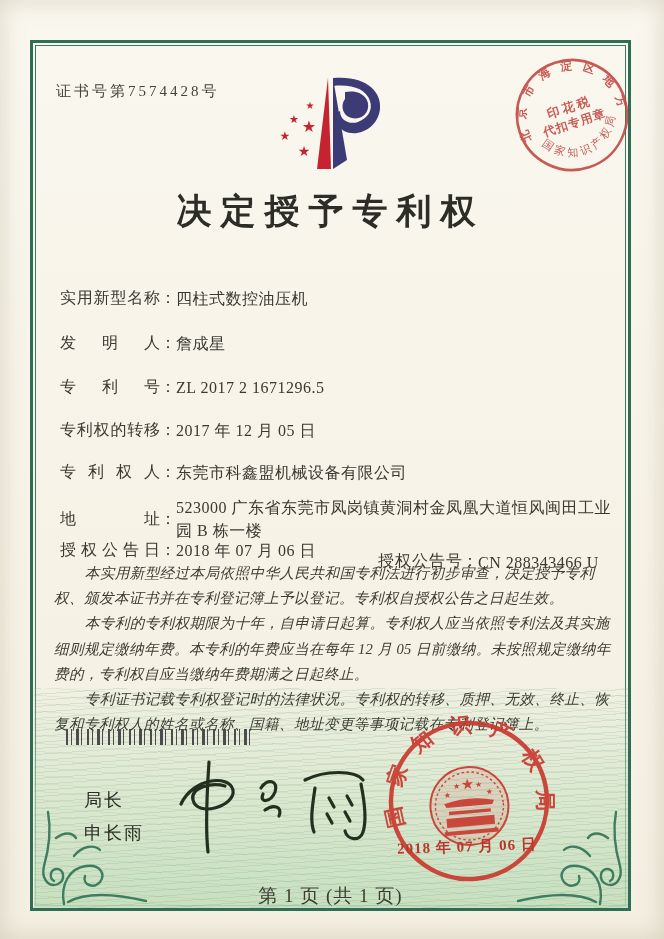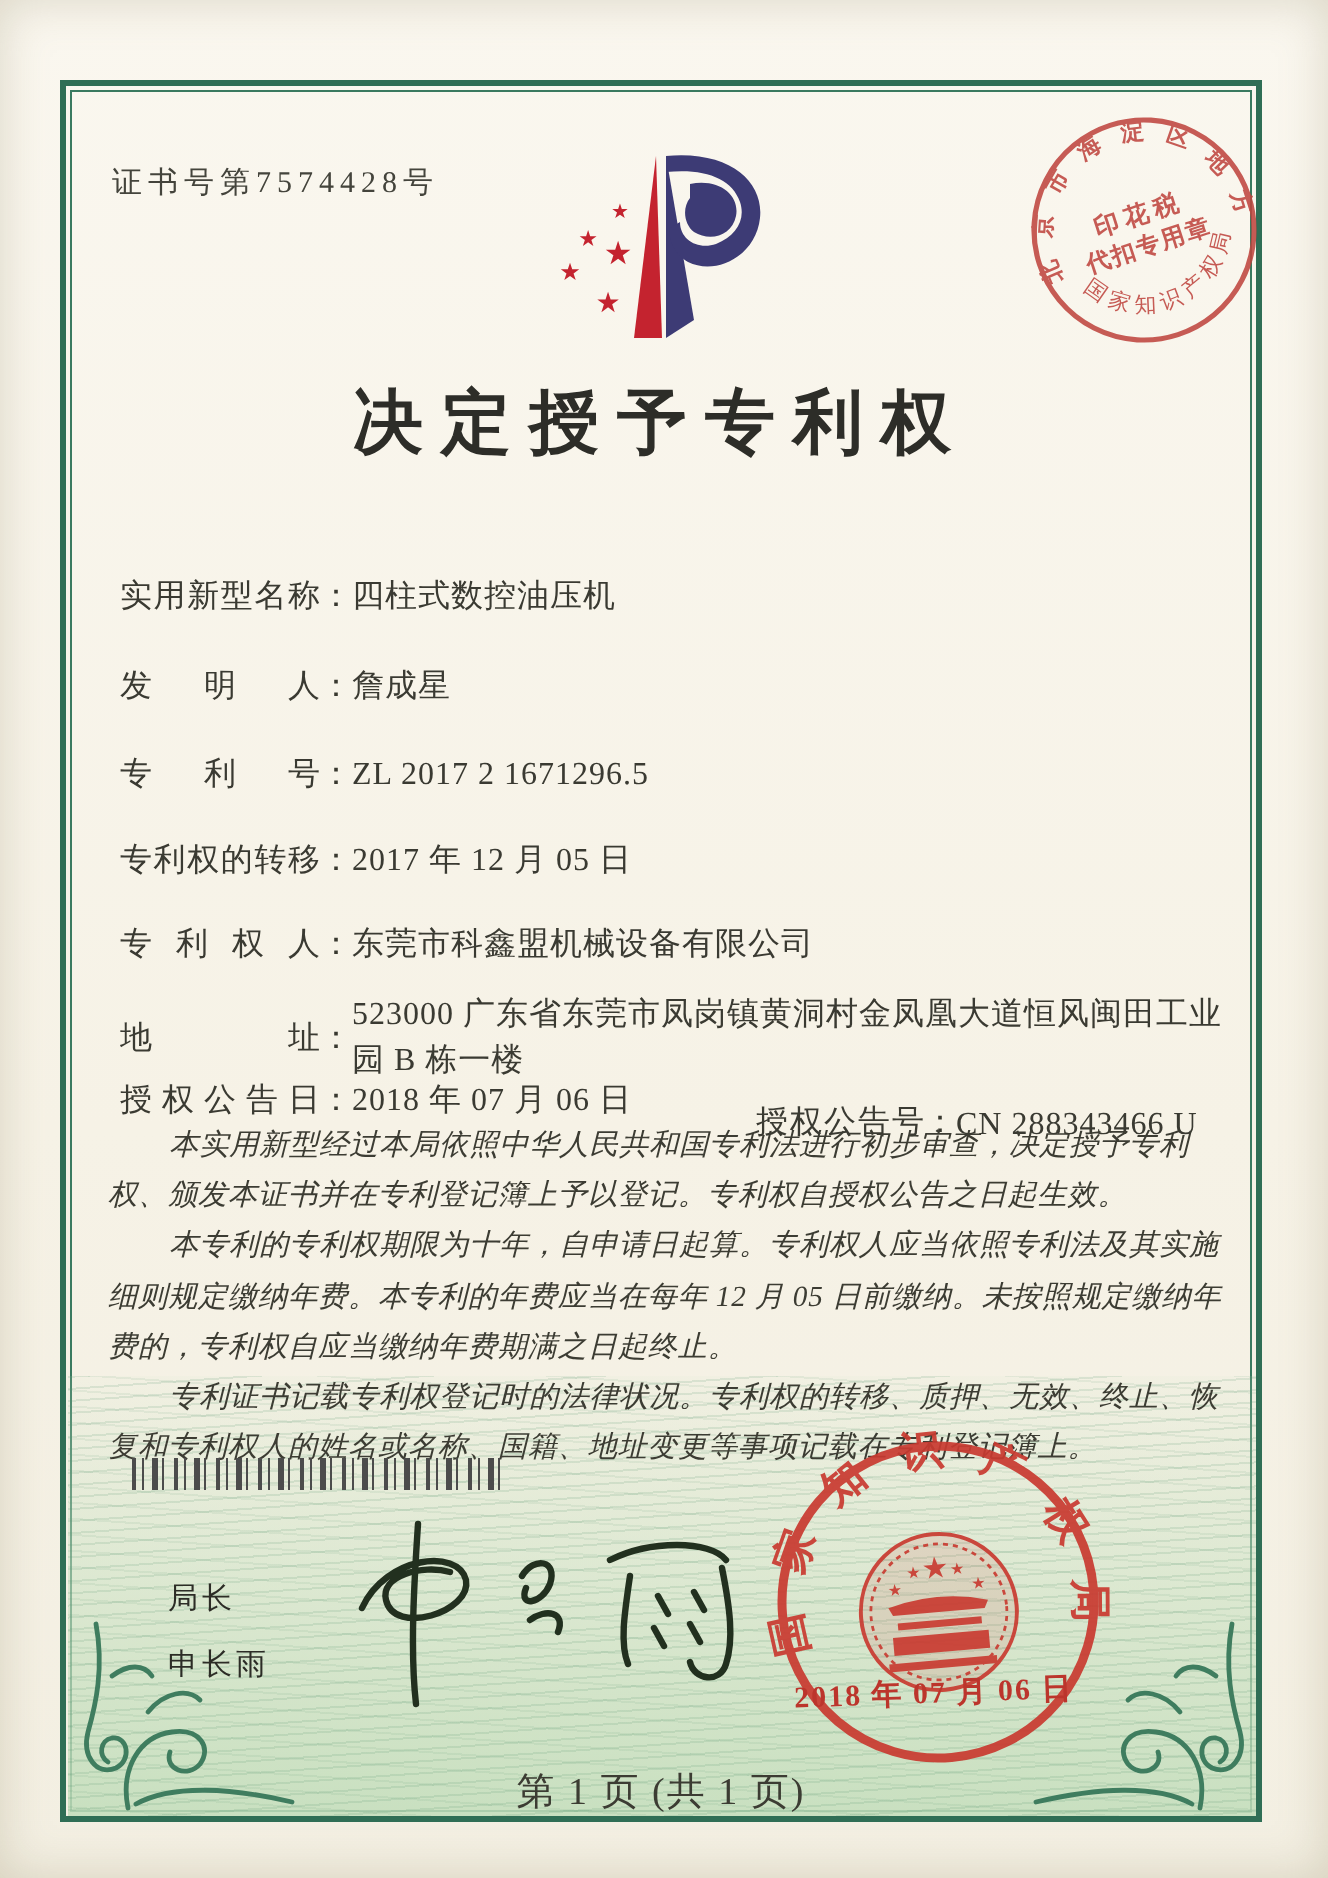--- a/index.html
+++ b/index.html
@@ -59,21 +59,21 @@
   .paragraphs p { text-indent:2.1em; }
   .barcode {
     position:absolute; left:66px; top:729px; width:186px; height:16px;
     background: repeating-linear-gradient(90deg,
       #4c4c4c 0 2px, rgba(0,0,0,0) 2px 5px,
       #4c4c4c 5px 6px, rgba(0,0,0,0) 6px 10px,
       #4c4c4c 10px 13px, rgba(0,0,0,0) 13px 15px,
       #4c4c4c 15px 16px, rgba(0,0,0,0) 16px 21px);
   }
   .director-block {
-    position:absolute; left:84px; top:784px; font-size:15px;
+    position:absolute; left:84px; top:784px; font-size:18px;
     line-height:33px; letter-spacing:2px; color:#2c2c26;
   }
   .signature-svg { position:absolute; left:163px; top:752px; width:220px; height:105px; }
   .office-seal { position:absolute; left:382px; top:714px; width:174px; height:174px; opacity:.92; }
   .seal-date {
     position:absolute; left:397px; top:837px; width:160px;
     color:#bc352c; font-size:15px; letter-spacing:1px;
     transform:rotate(-2deg); font-weight:bold;
   }
   .page-footer {

